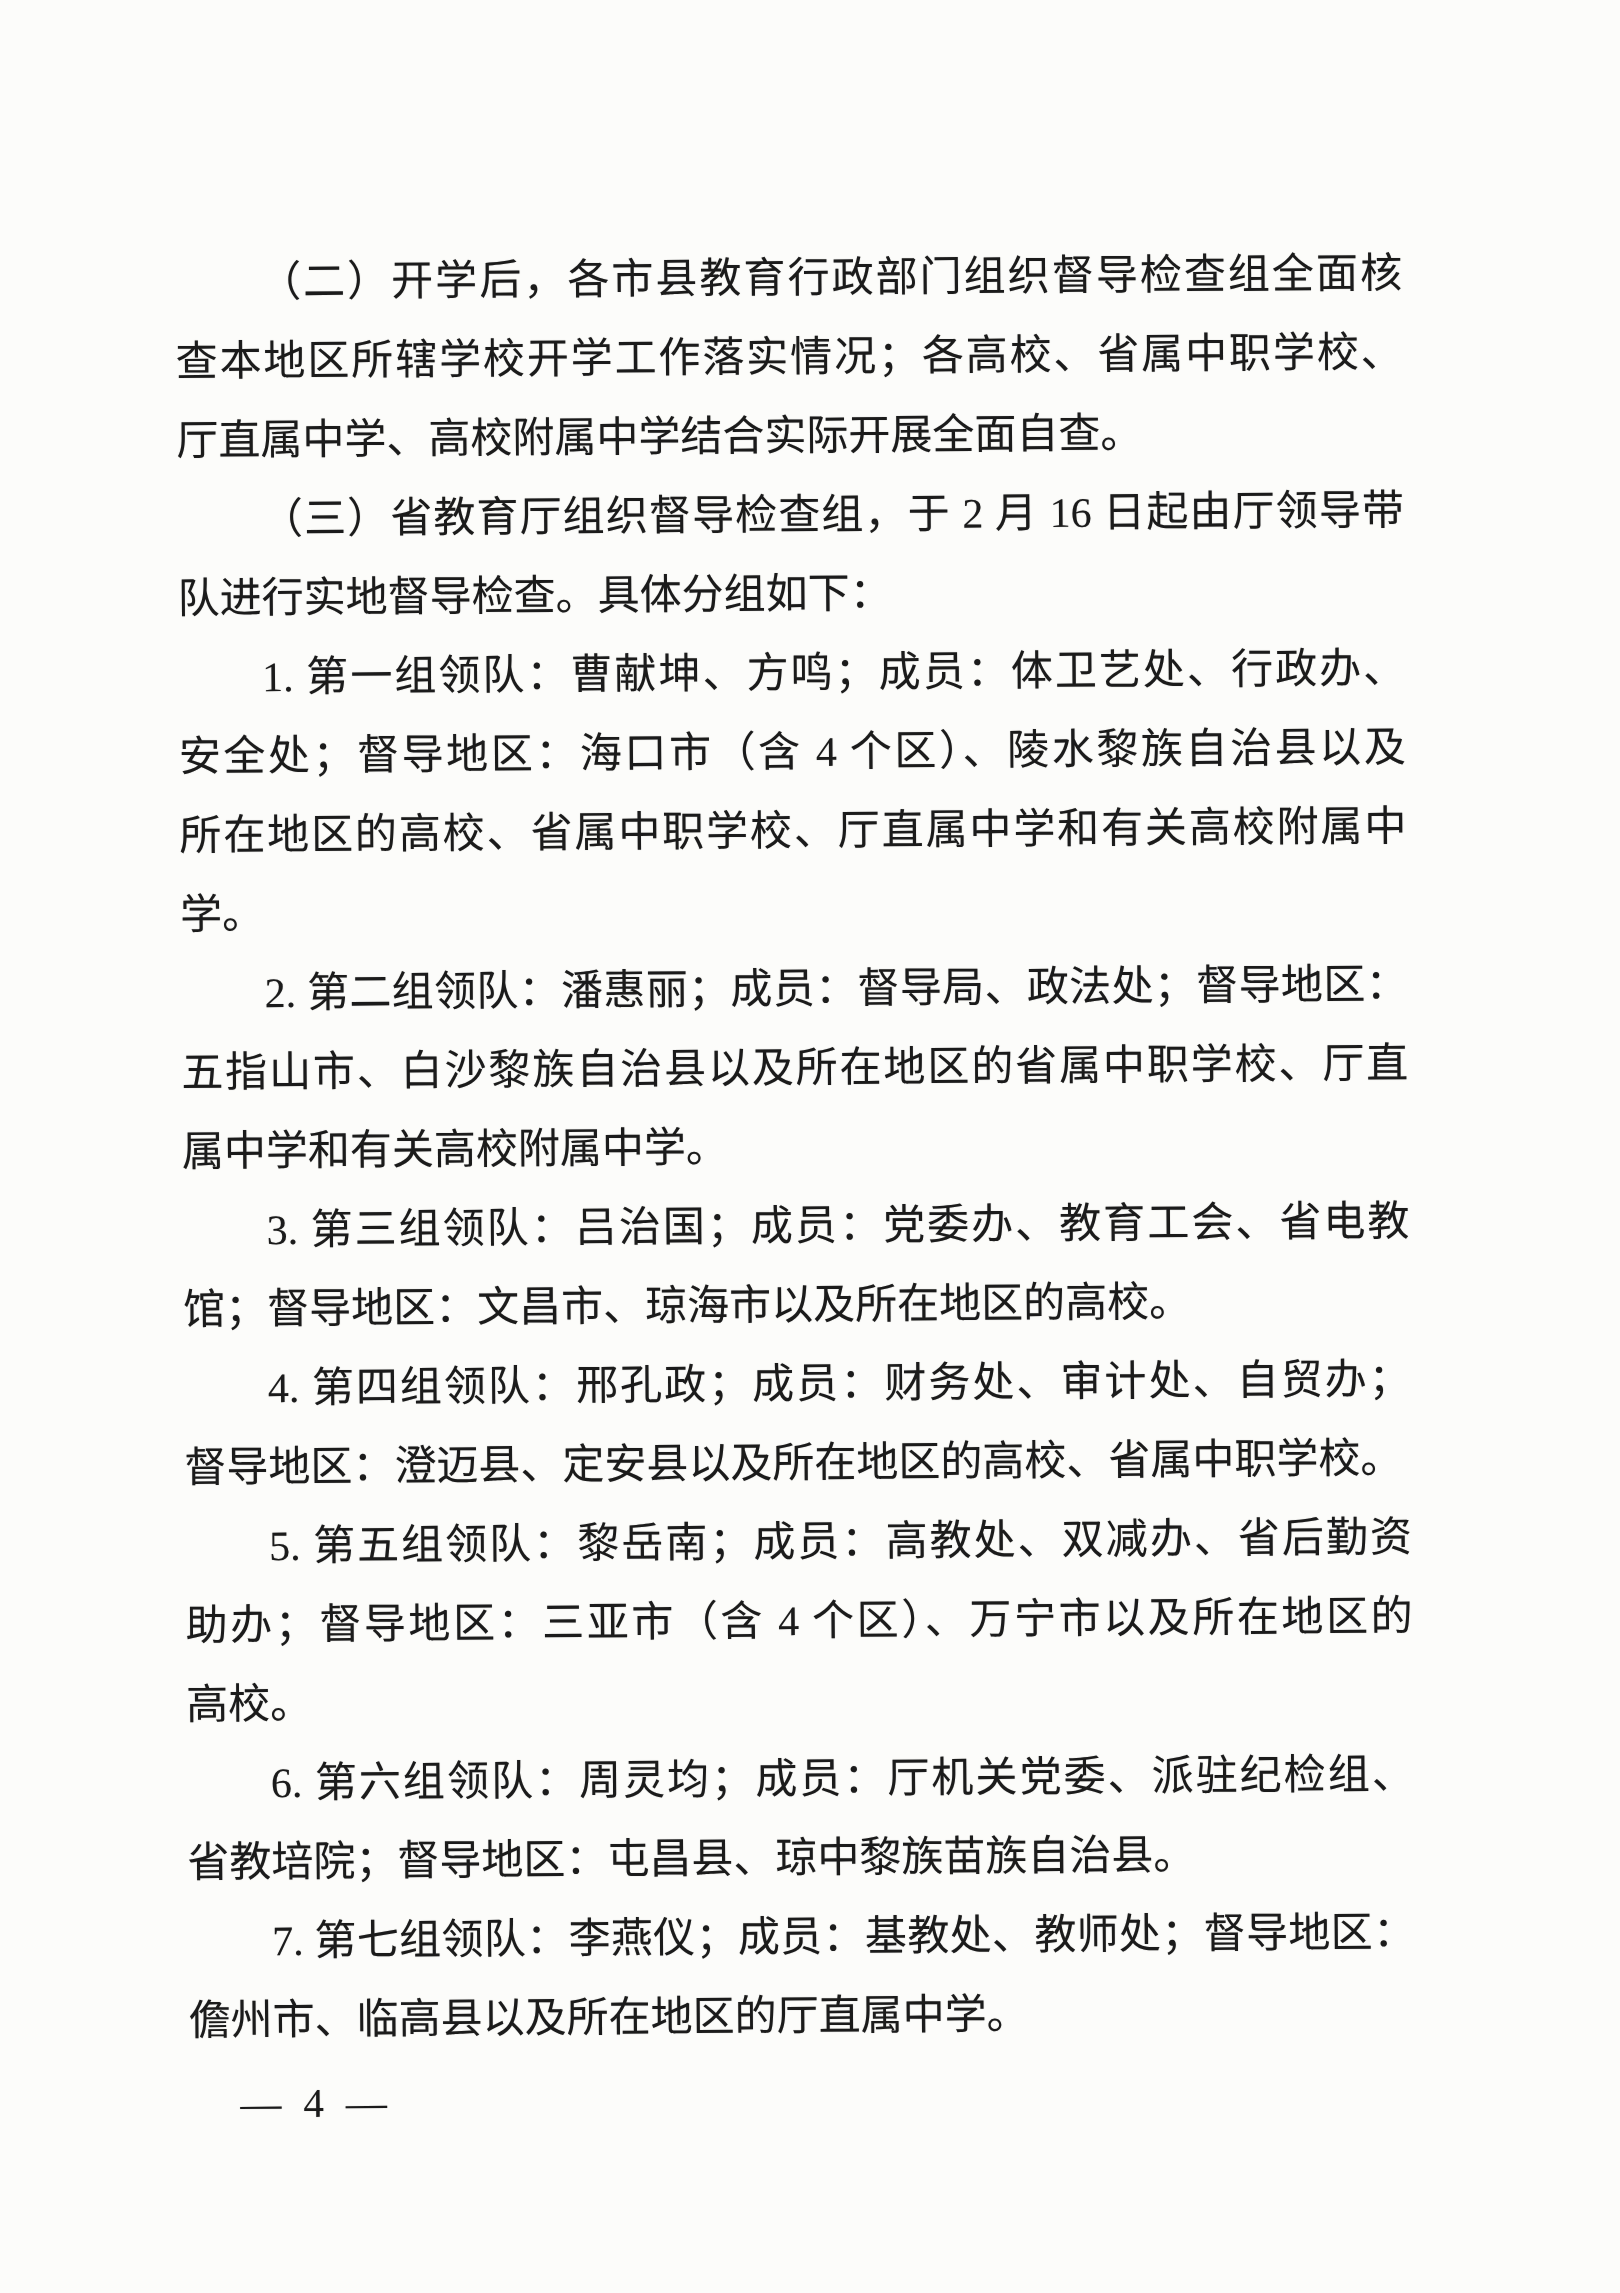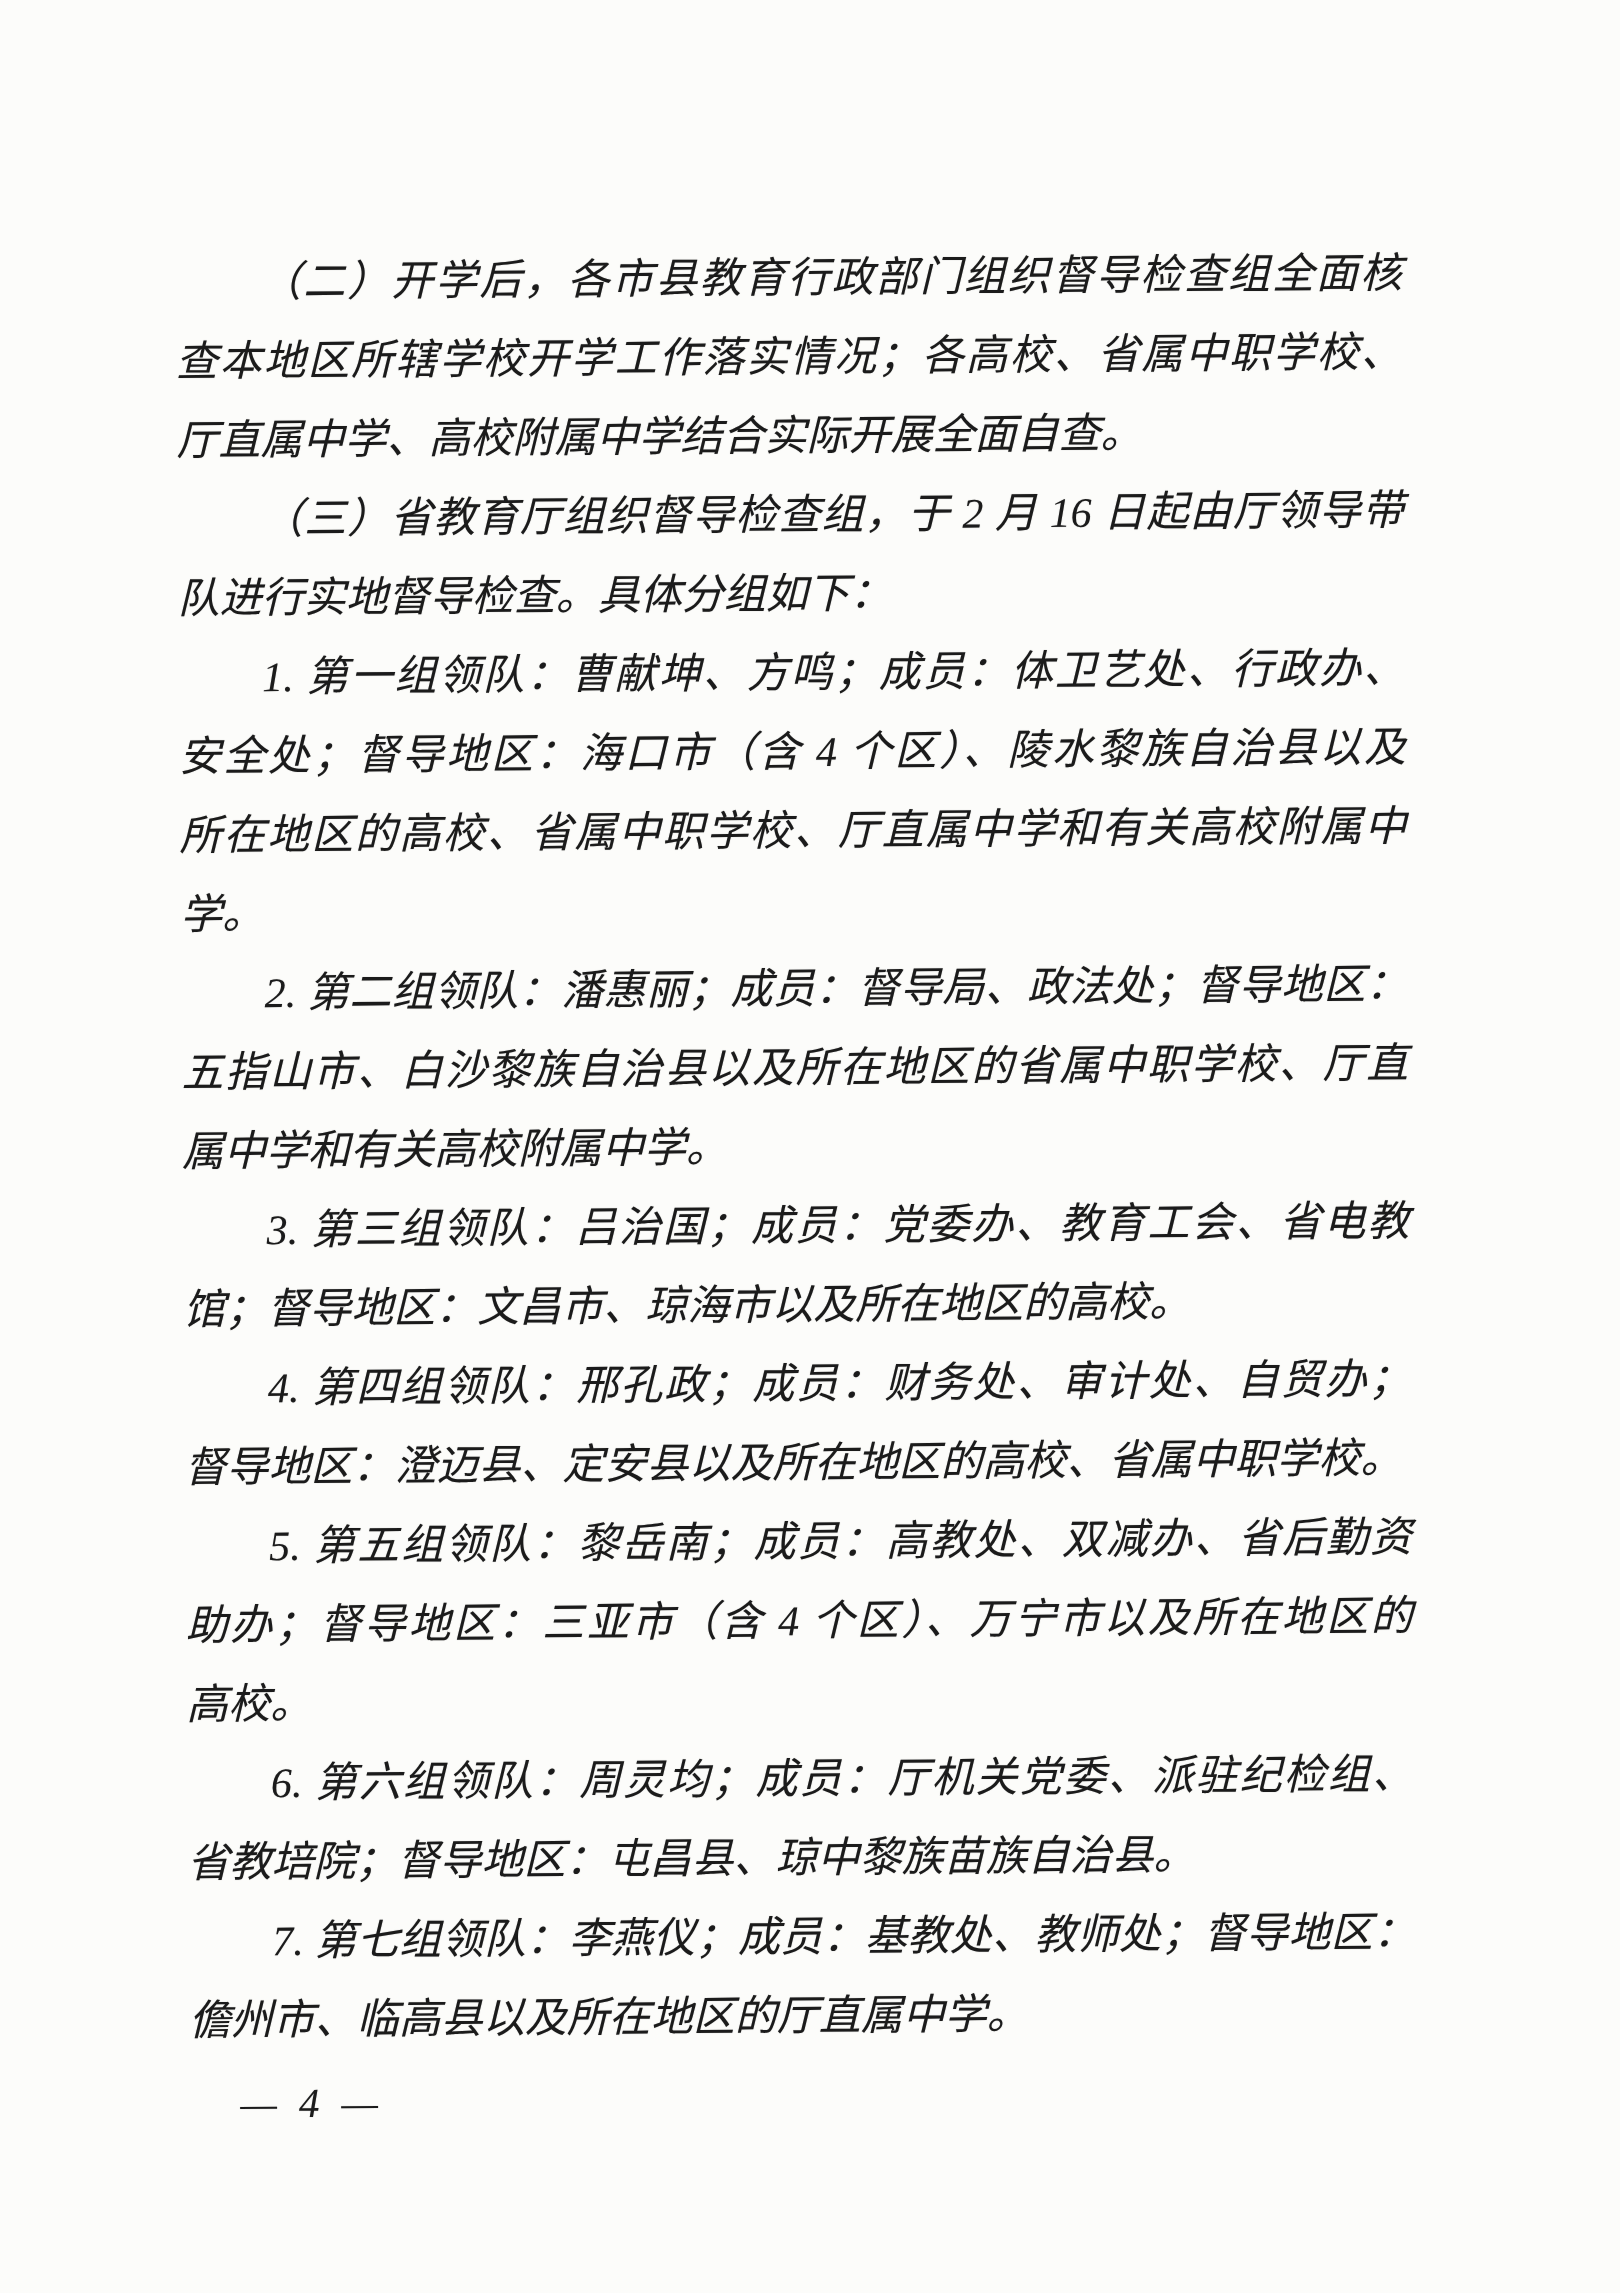--- a/index.html
+++ b/index.html
@@ -10,21 +10,20 @@
     width: 1620px;
     height: 2294px;
     background: #ffffff;
     overflow: hidden;
   }
   .page {
     position: relative;
     width: 1620px;
     height: 2294px;
     background: #fcfcfa;
-    font-style: italic;
   }
   
   .sheet {
     position: absolute;
     inset: 0;
     transform: rotate(-0.45deg);
     transform-origin: 50% 45%;
   }
   .text-block {
     position: absolute;

